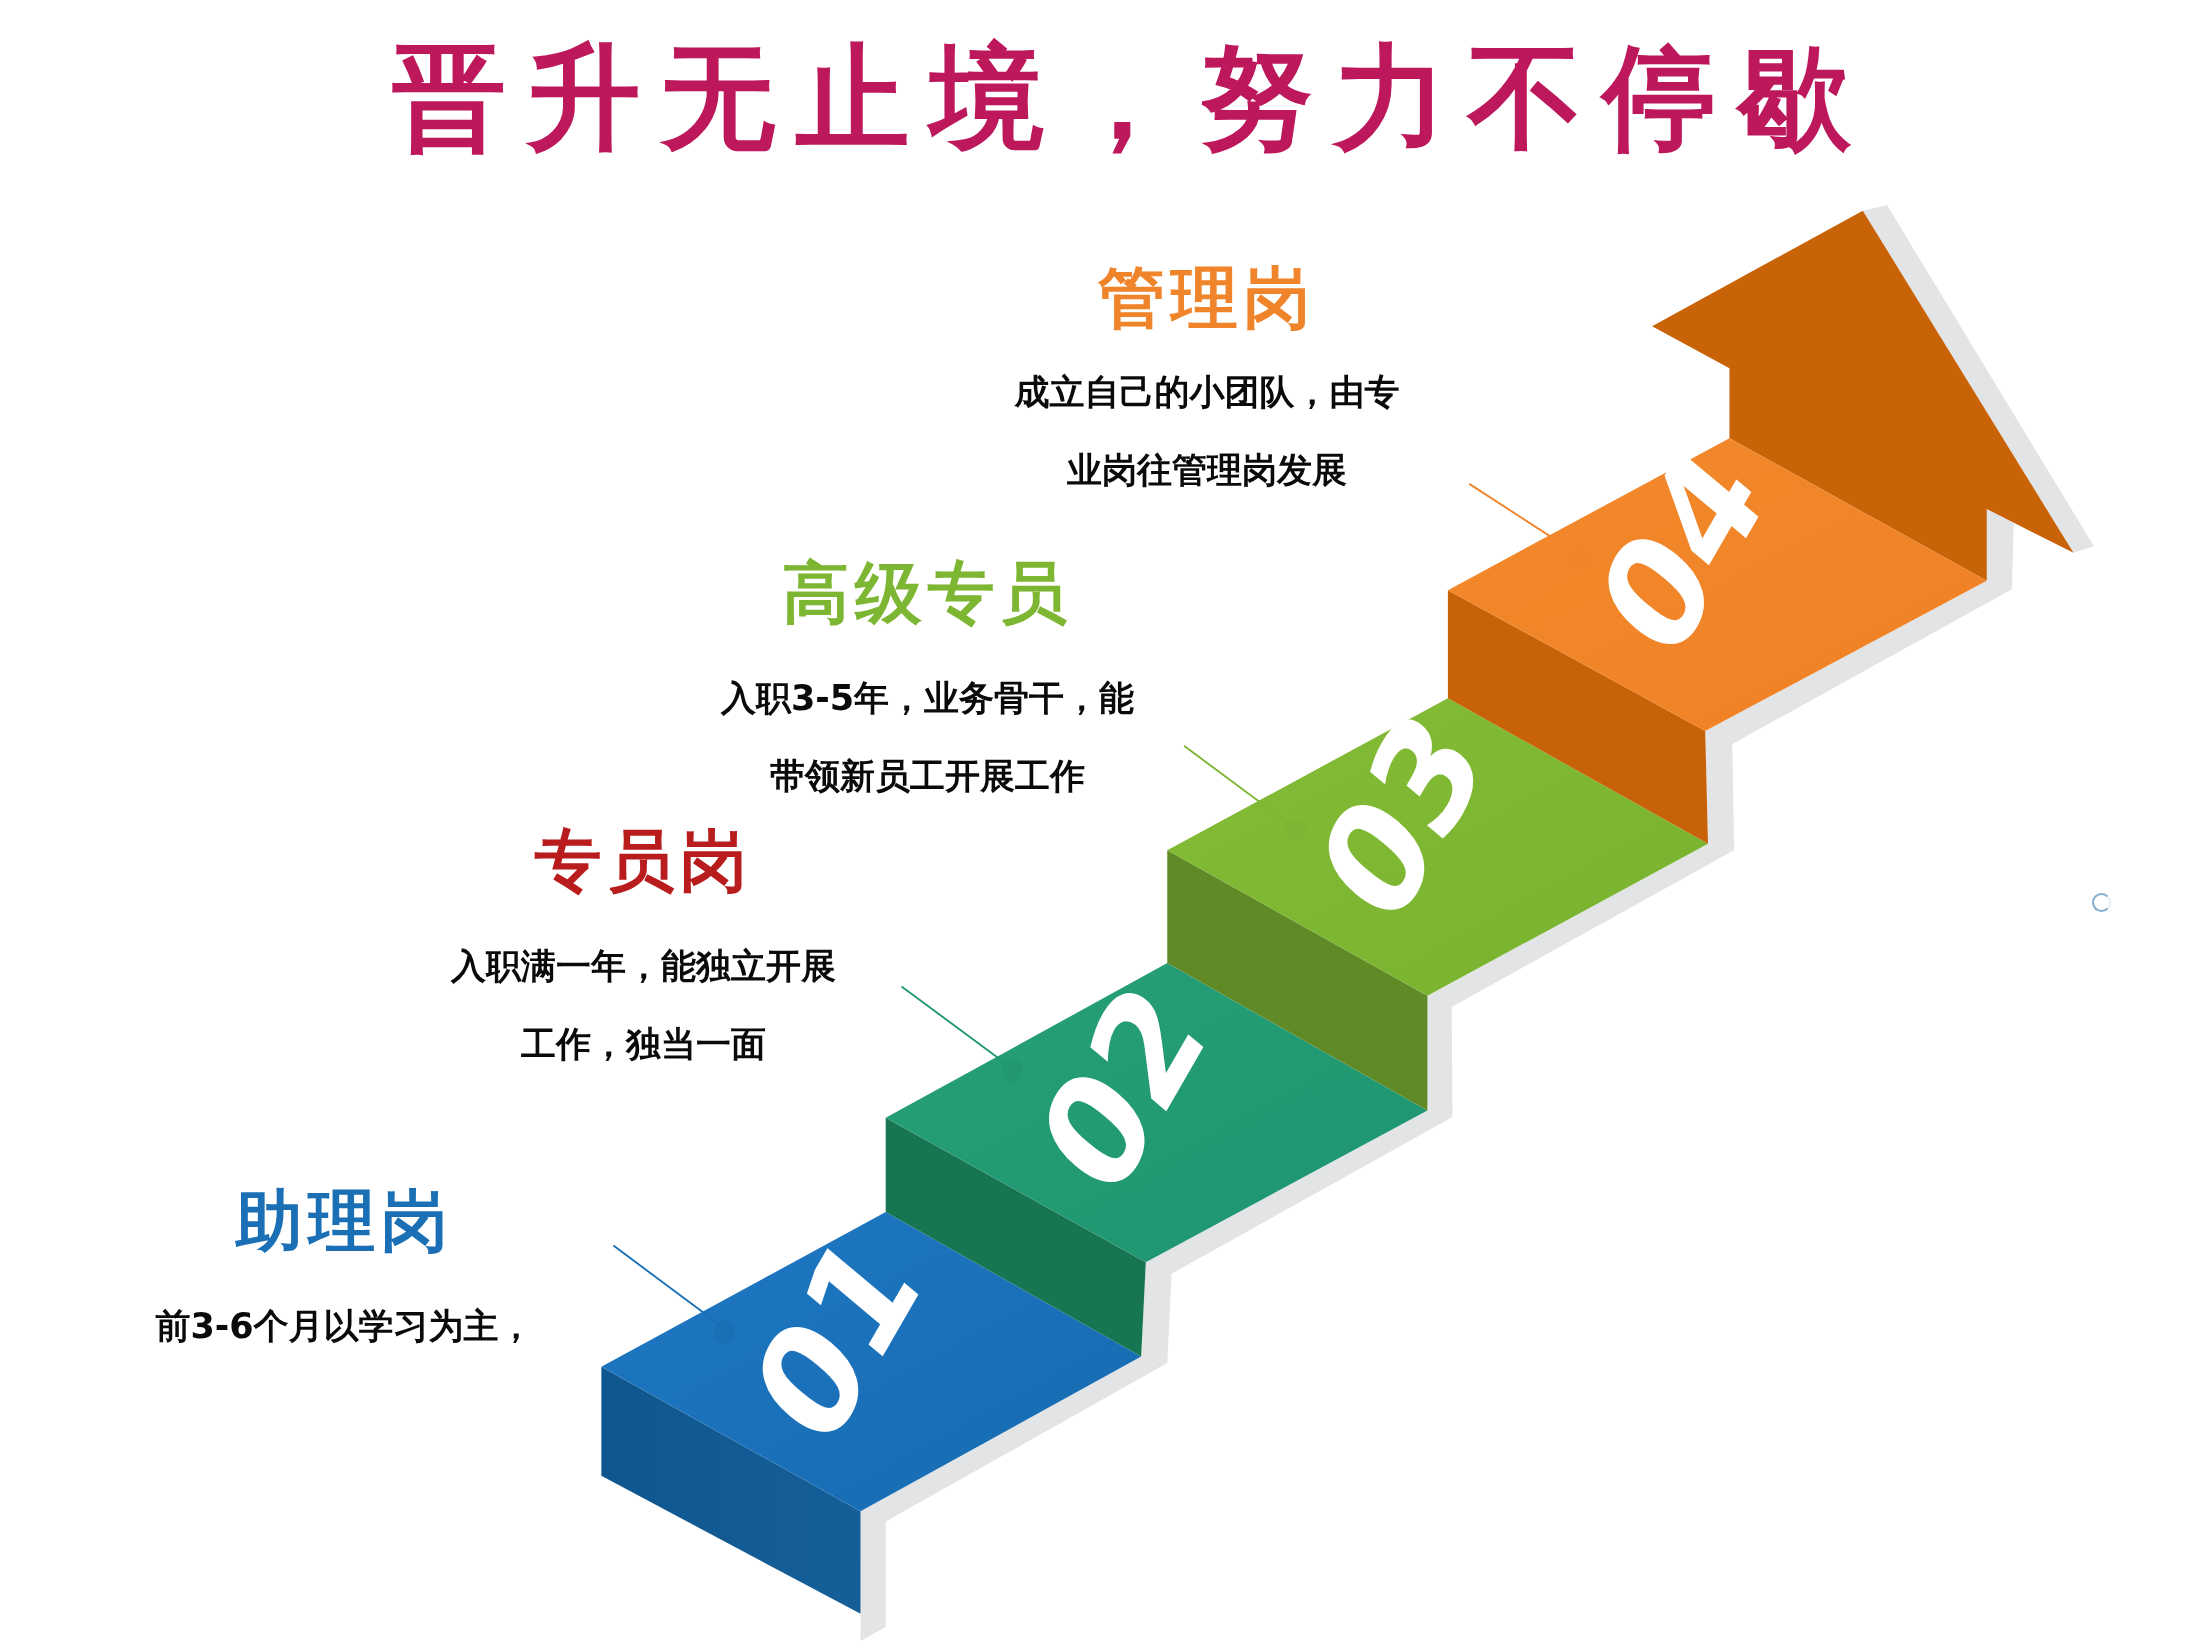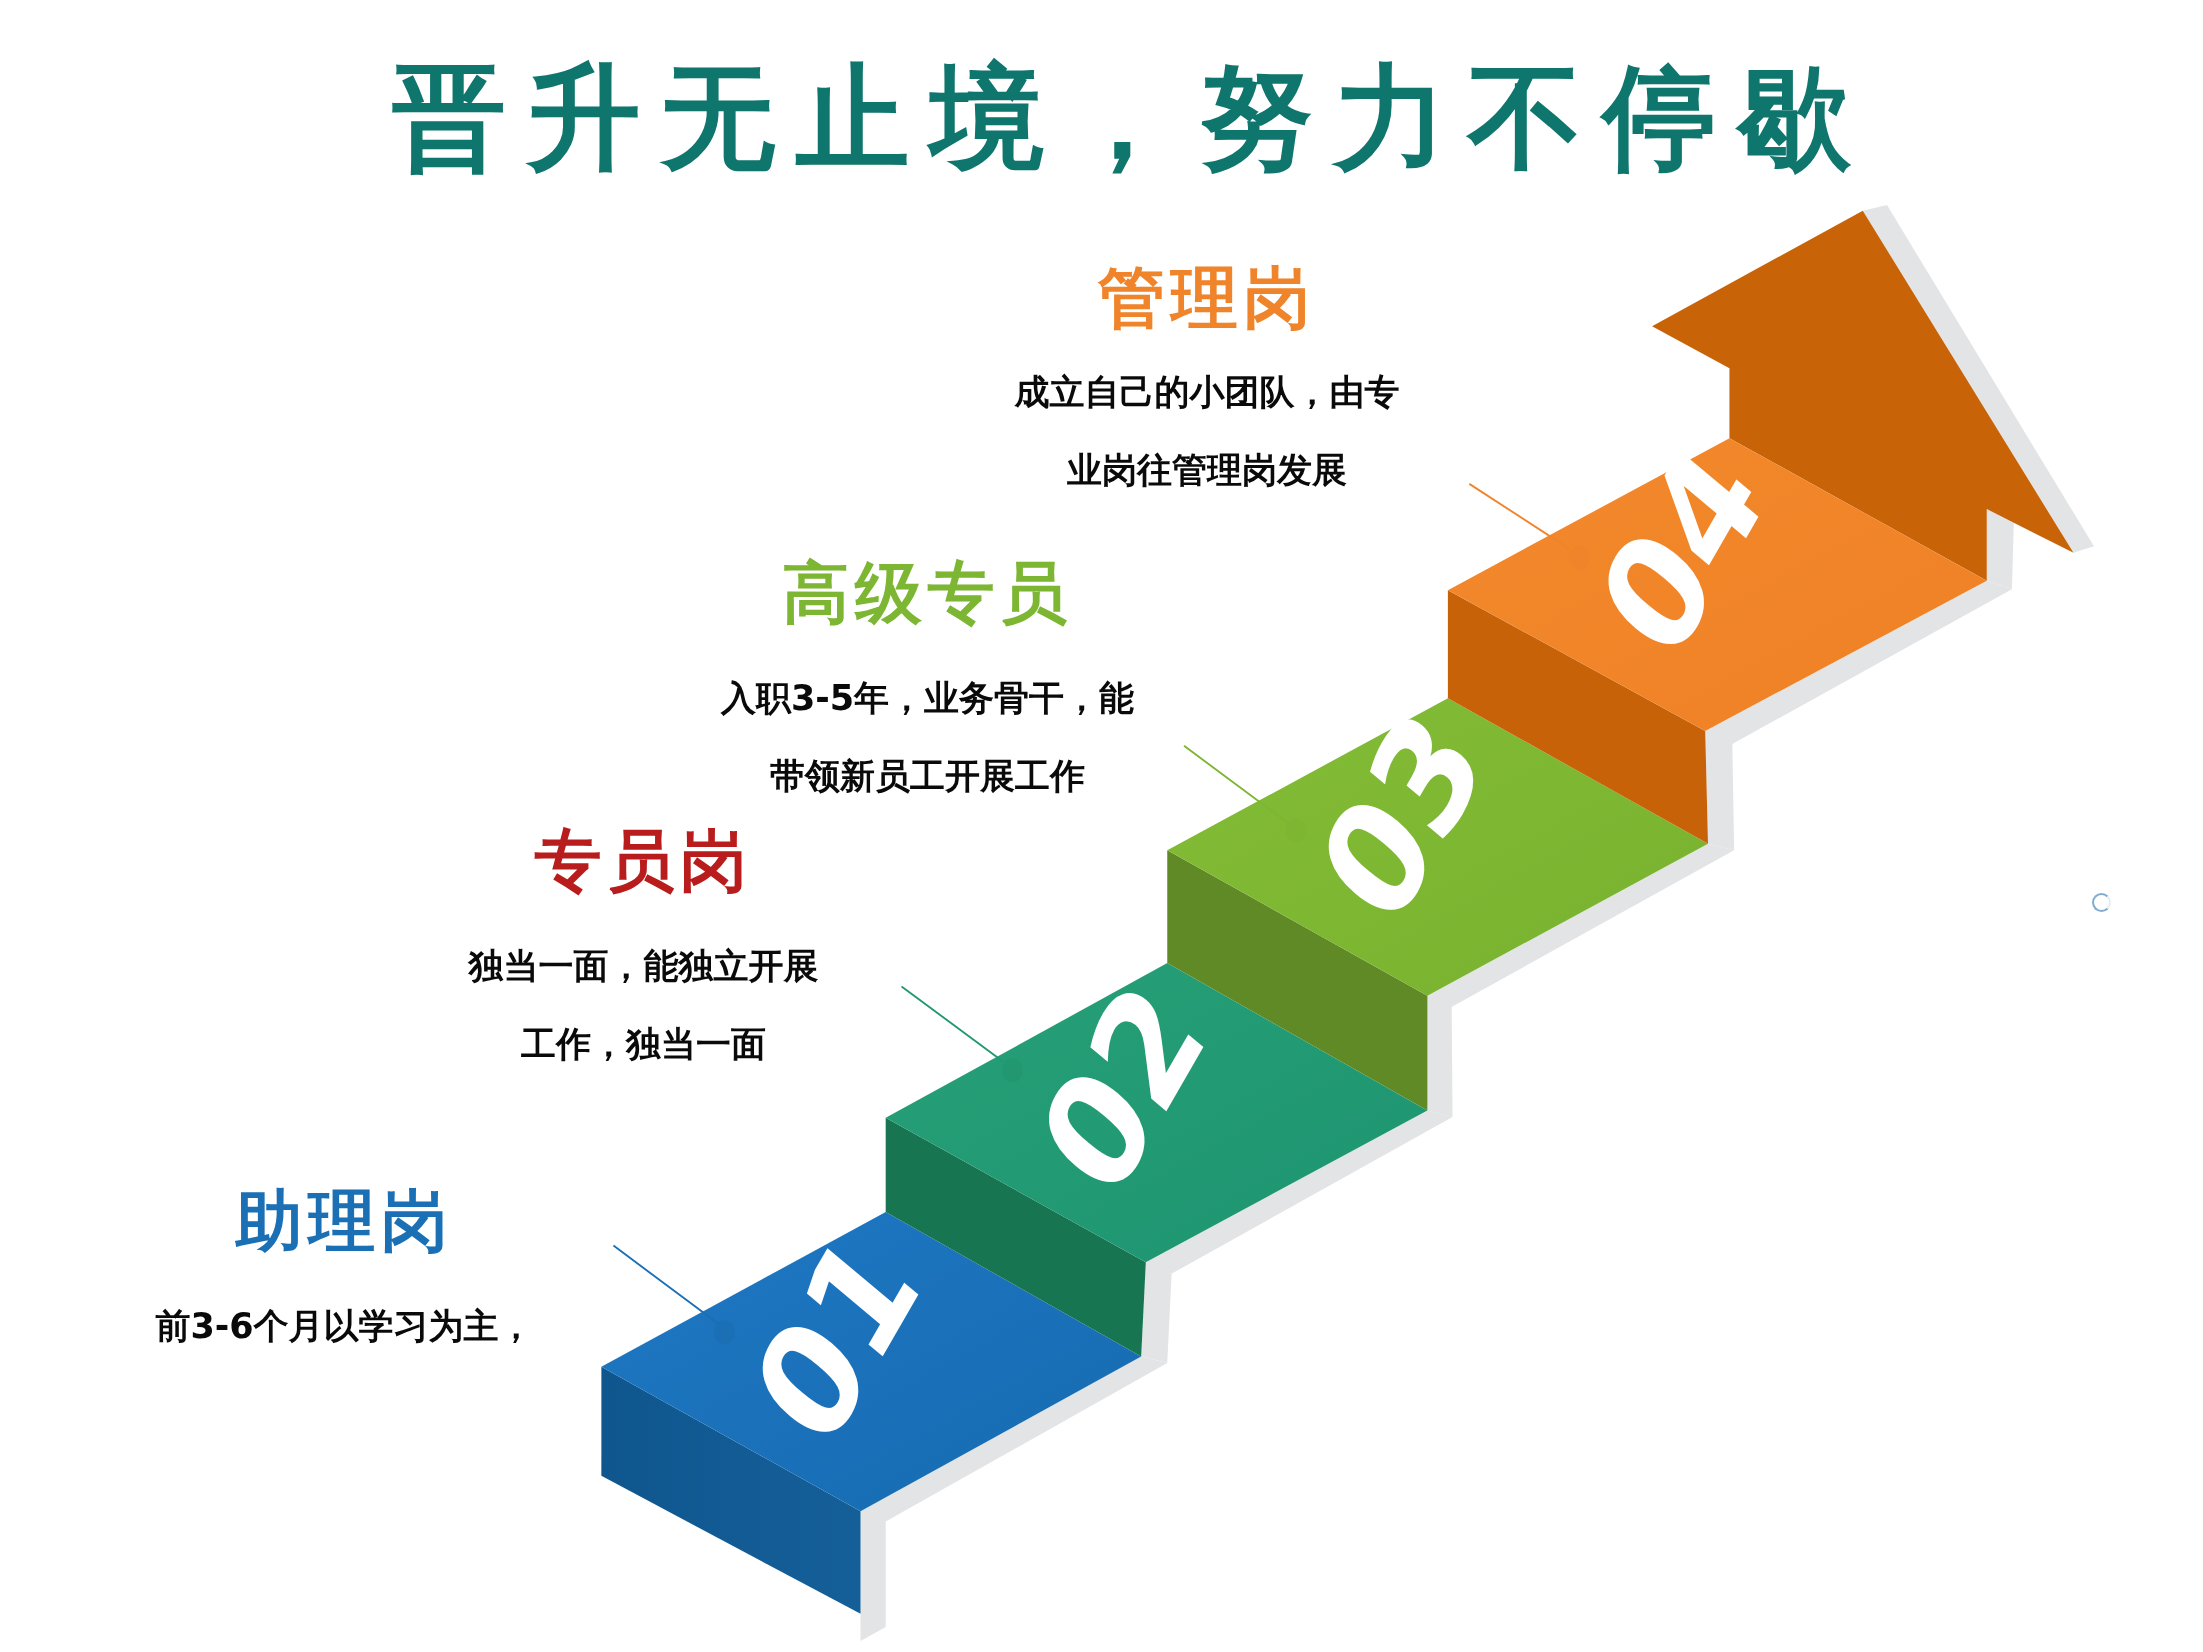--- a/index.html
+++ b/index.html
@@ -1,20 +1,20 @@
 <!DOCTYPE html>
 <html style="font-size:15px"><head>
 <meta charset="utf-8">
 <style>
   html, body { margin: 0; padding: 0; background: #ffffff; }
   body { width: 2204px; height: 1653px; position: relative; overflow: hidden;
          font-family: "DejaVu Sans", "Liberation Sans", sans-serif; }
   .title { position: absolute; left: 392px; top: 37px; width: 1426px; height: 121px;
            text-align: center; font-weight: bold; font-size: 114px; line-height: 121px;
-           letter-spacing: 20.5px; color: #0f766e; white-space: nowrap; margin-top: 20px; }
+           letter-spacing: 20.5px; color: #be185d; white-space: nowrap; }
   svg.stairs { position: absolute; left: 0; top: 0; }
   .block { position: absolute; text-align: center; font-weight: bold; white-space: nowrap; }
   .heading { font-size: 67px; line-height: 75px; letter-spacing: 5.6px; }
   .desc { font-size: 35px; line-height: 78px; color: #0a0a0a; }
   .desc div { white-space: nowrap; }
   .stepnum { font-family: "DejaVu Sans", sans-serif; font-weight: bold; fill: #ffffff; }
   .corner-icon { position: absolute; left: 2092px; top: 893px; width: 15px; height: 15px;
                  border: 2.8px solid #4a8bbf; border-radius: 50%; border-right-color: #d9e8f2; opacity: 0.7; }
 </style>
 </head>
@@ -115,21 +115,21 @@
   <div class="heading" style="color:#7cb632;">高级专员</div>
   <div class="desc" style="margin-top:28px;">
     <div>入职3-5年，业务骨干，能</div>
     <div>带领新员工开展工作</div>
   </div>
 </div>
 
 <div class="block" style="left:373px; top:824px; width:541px;">
   <div class="heading" style="color:#b91c1c;">专员岗</div>
   <div class="desc" style="margin-top:28px;">
-    <div>独当一面，能独立开展</div>
+    <div>入职满一年，能独立开展</div>
     <div>工作，独当一面</div>
   </div>
 </div>
 
 <div class="block" style="left:93px; top:1184px; width:503px;">
   <div class="heading" style="color:#1a6fb5;">助理岗</div>
   <div class="desc" style="margin-top:28px;">
     <div>前3-6个月以学习为主，</div>
   </div>
 </div>

